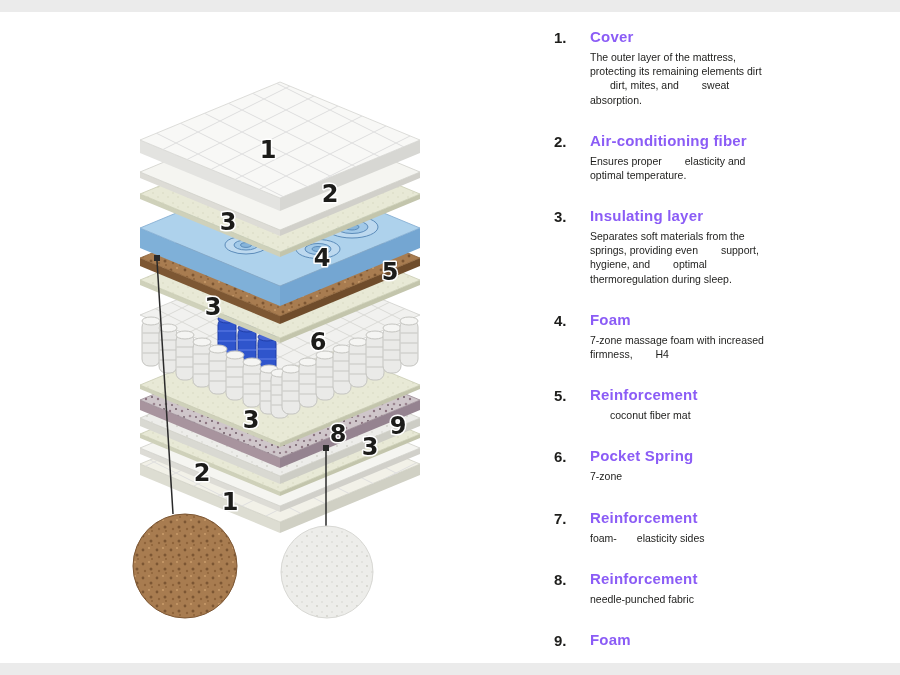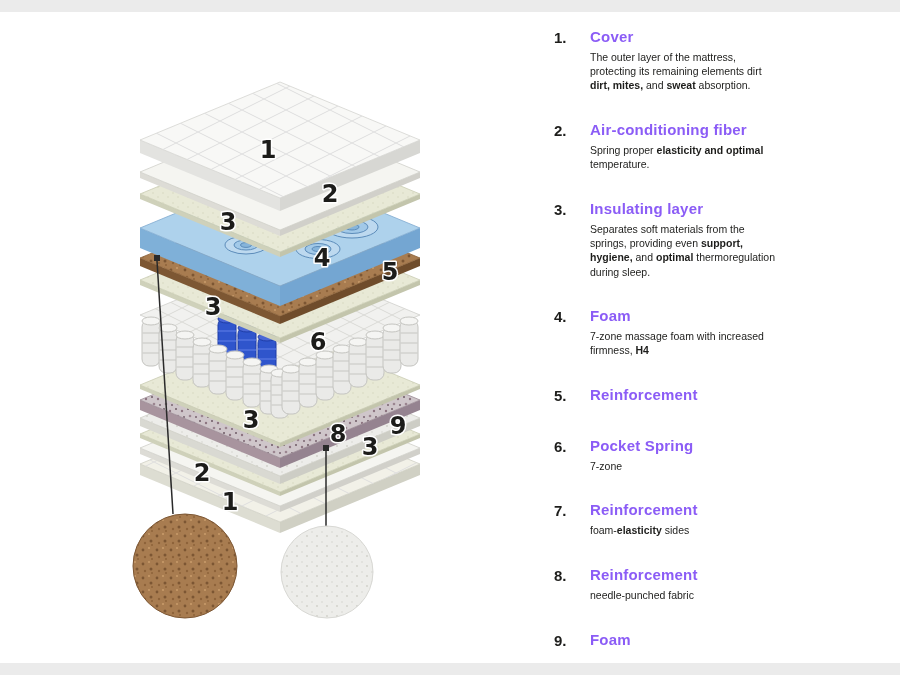--- a/index.html
+++ b/index.html
@@ -20,21 +20,21 @@
 
   .legend-pane {
     position:absolute; left:540px; top:12px; width:360px; height:651px;
     display:flex; flex-direction:column; justify-content:space-between;
     padding:16px 46px 10px 14px;
   }
   .legend-item { display:grid; grid-template-columns:36px 1fr; align-items:start; }
   .legend-num { font-weight:bold; font-size:15px; color:#1d1d1b; padding-top:1px; }
   .legend-title { font-size:15px; font-weight:bold; letter-spacing:.2px; margin-bottom:5px; color:#8b5cf6; }
   .legend-desc { font-size:10.5px; line-height:1.35; color:#1d1d1b; max-width:192px; }
-  .legend-desc b { font-weight:bold; }
+  .legend-desc b { font-weight:normal;margin-left:20px; }
 
   text.num {
     font-family:"DejaVu Sans", sans-serif;
     font-weight:bold;
     font-size:24px;
     fill:#1c1c1a;
     text-anchor:middle;
     paint-order:stroke;
     stroke:#ffffff;
     stroke-width:3px;
@@ -263,21 +263,21 @@
     <div class="legend-body">
       <h3 class="legend-title">Cover</h3>
       <p class="legend-desc"><span>The outer layer of the mattress, protecting its remaining elements dirt </span><b>dirt, mites,</b><span> and </span><b>sweat</b><span> absorption.</span></p>
     </div>
   </div>
 
   <div class="legend-item">
     <div class="legend-num">2.</div>
     <div class="legend-body">
       <h3 class="legend-title">Air-conditioning fiber</h3>
-      <p class="legend-desc"><span>Spring proper </span><b>elasticity and optimal</b><span> temperature.</span></p>
+      <p class="legend-desc"><span>Ensures proper </span><b>elasticity and optimal</b><span> temperature.</span></p>
     </div>
   </div>
 
   <div class="legend-item">
     <div class="legend-num">3.</div>
     <div class="legend-body">
       <h3 class="legend-title">Insulating layer</h3>
       <p class="legend-desc"><span>Separates soft materials from the springs, providing even </span><b>support, hygiene,</b><span> and </span><b>optimal</b><span> thermoregulation during sleep.</span></p>
     </div>
   </div>
@@ -287,20 +287,21 @@
     <div class="legend-body">
       <h3 class="legend-title">Foam</h3>
       <p class="legend-desc"><span>7-zone massage foam with increased firmness, </span><b>H4</b></p>
     </div>
   </div>
 
   <div class="legend-item">
     <div class="legend-num">5.</div>
     <div class="legend-body">
       <h3 class="legend-title">Reinforcement</h3>
+      <p class="legend-desc"><b>coconut</b><span> fiber mat</span></p>
     </div>
   </div>
 
   <div class="legend-item">
     <div class="legend-num">6.</div>
     <div class="legend-body">
       <h3 class="legend-title">Pocket Spring</h3>
       <p class="legend-desc"><span>7-zone</span></p>
     </div>
   </div>

